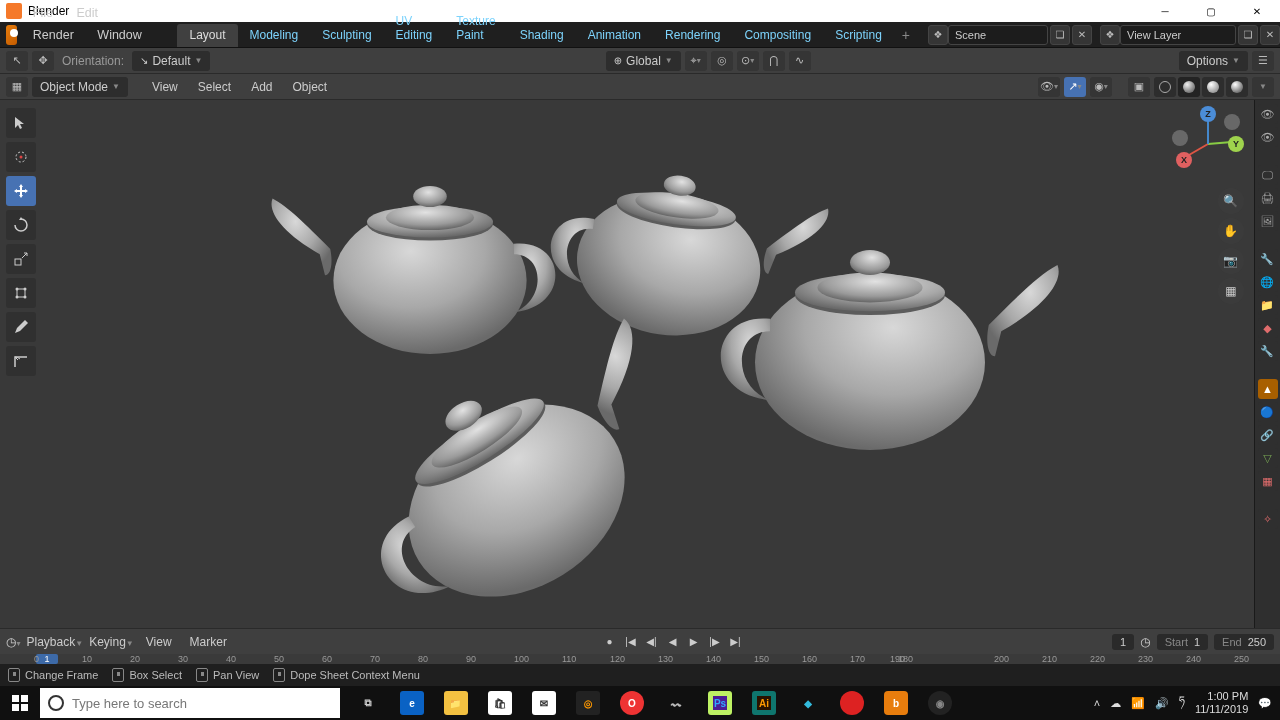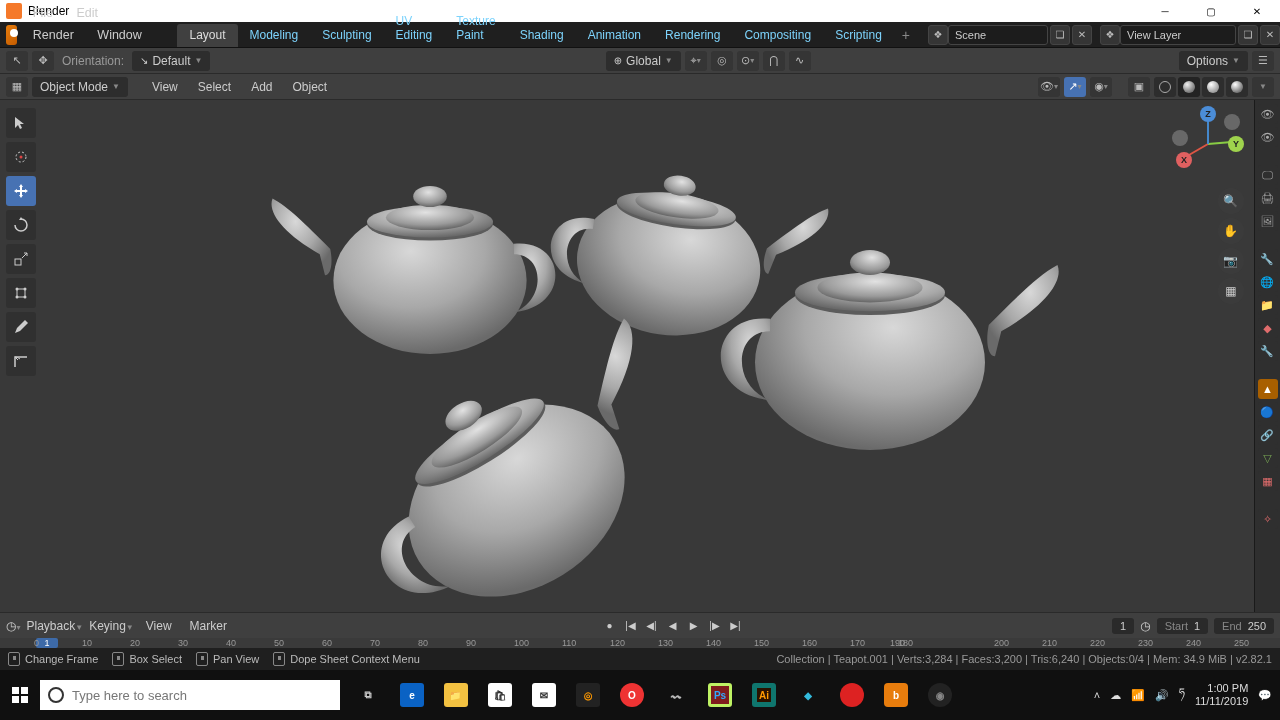--- a/index.html
+++ b/index.html
@@ -76,21 +76,21 @@
 .ruler .marker { position:absolute; top:0; width:22px; height:10px; background:#3d6aa8; color:#fff; text-align:center; line-height:10px; border-radius:2px; font-size:9px; }
 
 
 .status { height:22px; background:#1f1f1f; display:flex; align-items:center; color:#bbb; font-size:11px; padding:0 8px; gap:14px; }
 .status .seg { display:flex; align-items:center; gap:5px; }
 .status .hint-icon { width:12px; height:14px; border:1px solid #888; border-radius:2px; position:relative; }
 .status .hint-icon::after { content:""; position:absolute; left:4px; top:3px; width:3px; height:4px; background:#888; }
 .status .rt { margin-left:auto; color:#999; }
 
 
-.taskbar { height:50px; background:#101010; display:flex; align-items:center; color:#fff; }
+.taskbar { height:34px; background:#101010; display:flex; align-items:center; color:#fff; }
 .taskbar .start { width:40px; height:38px; display:flex; align-items:center; justify-content:center; }
 .taskbar .start svg { width:16px; height:16px; }
 .taskbar .search { flex:0 0 300px; height:30px; background:#fff; display:flex; align-items:center; color:#777; font-size:13px; margin-right:6px; }
 .taskbar .search .circ { width:16px; height:16px; border:2px solid #333; border-radius:50%; margin:0 8px; }
 .taskbar .tb { width:44px; height:38px; display:flex; align-items:center; justify-content:center; position:relative; }
 .taskbar .tb .sq { width:24px; height:24px; border-radius:3px; display:flex; align-items:center; justify-content:center; font-size:10px; font-weight:bold; }
 .taskbar .tray { margin-left:auto; display:flex; align-items:center; gap:10px; padding:0 8px; font-size:11px; color:#ddd; }
 .taskbar .clock { text-align:right; line-height:1.15; font-size:11px; }
 .chev { font-size:8px; color:#888; }
 </style>
@@ -409,26 +409,20 @@
         <span>Box Select</span>
       </div>
     <div class="seg">
         <div class="hint-icon"></div>
         <span>Pan View</span>
       </div>
     <div class="seg">
         <div class="hint-icon"></div>
         <span>Dope Sheet Context Menu</span>
       </div>
-    <div class="rt">
-      <span>Collection</span> | <span>Teapot.001</span> |
-      Verts:<span>3,284</span> | Faces:<span>3,200</span> |
-      Tris:<span>6,240</span> | Objects:<span>0/4</span> |
-      Mem: <span>34.9 MiB</span> | <span>v2.82.1</span>
-    </div>
   </div>
 
   <div class="taskbar">
     <div class="start">
       <svg viewBox="0 0 16 16">
           <rect x="0" y="0" width="7" height="7" fill="#fff"></rect>
           <rect x="9" y="0" width="7" height="7" fill="#fff"></rect>
           <rect x="0" y="9" width="7" height="7" fill="#fff"></rect>
           <rect x="9" y="9" width="7" height="7" fill="#fff"></rect>
         </svg>
@@ -455,21 +449,21 @@
     <div class="tb">
         <div class="sq" style="background:#222;color:#f90">◎</div>
       </div>
     <div class="tb">
         <div class="sq" style="background:#e33;color:#fff;border-radius:50%">O</div>
       </div>
     <div class="tb">
         <div class="sq" style="color:#bbb">〰</div>
       </div>
     <div class="tb">
-        <div class="sq" style="background:#7f1d1d;color:#31a8ff;border:3px solid #bef264">Ps</div>
+        <div class="sq" style="background:#4c1d95;color:#31a8ff;border:5px solid #bef264">Ps</div>
       </div>
     <div class="tb">
         <div class="sq" style="background:#2a1200;color:#ff9a00;border:5px solid #0f766e">Ai</div>
       </div>
     <div class="tb">
         <div class="sq" style="color:#3bd">◆</div>
       </div>
     <div class="tb">
         <div class="sq" style="background:#d22;border-radius:50%"></div>
       </div>

